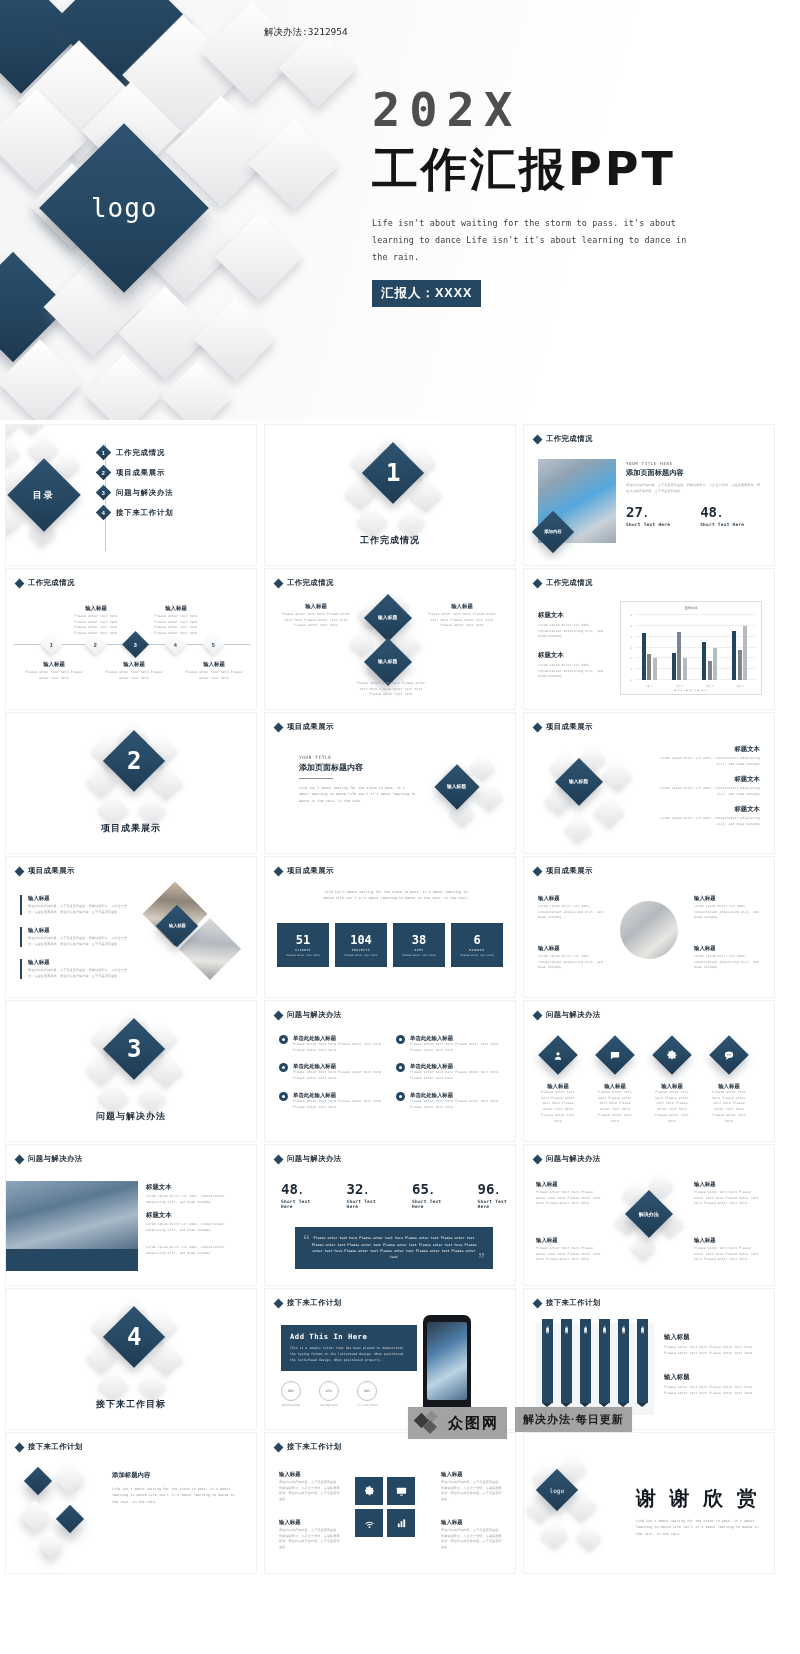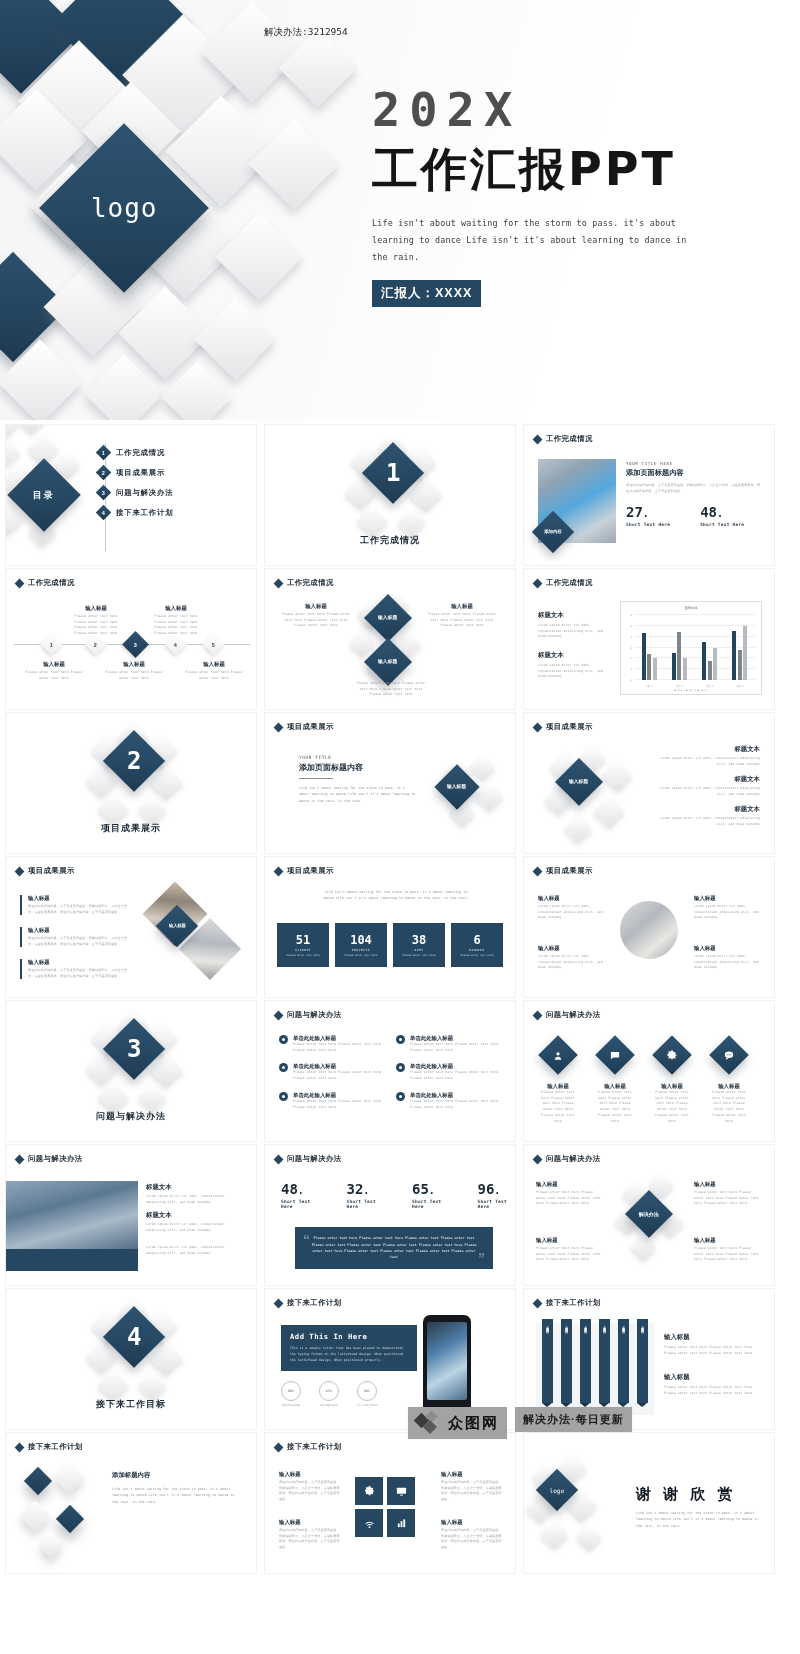--- a/index.html
+++ b/index.html
@@ -188,21 +188,21 @@
   .wm { position:absolute; left:408px; top:1407px; width:392px; height:60px;
         display:flex; align-items:flex-start; gap:8px; z-index:50; }
   .wm-box { background:#a3a3a3; padding:5px 8px; display:flex; align-items:center; gap:6px;
             box-shadow:0 0 0 1px rgba(0,0,0,.02); }
   .wm-mk { width:26px; height:22px; position:relative; }
   .wm-txt { font-size:11px; font-weight:700; color:#1c1c1c; letter-spacing:1px; }
   .wm-brand { font-size:15px; font-weight:700; color:#111; letter-spacing:2px; }
   .wm-id { position:absolute; left:264px; top:26px; font-size:9.5px; color:#2a2a2a;
            font-family:"DejaVu Sans Mono",monospace; }
 
-  .thanks { font-size:15px; font-weight:700; color:#11181f; letter-spacing:4px; }
+  .thanks { font-size:20px; font-weight:700; color:#11181f; letter-spacing:4px; }
 </style>
 </head>
 <body>
 
 <div class="page">
 
   <div class="hero">
     <div class="dpattern">
       <div class="dia navy" style="left:-22px;top:-10px;"></div>
       <div class="dia navy" style="left:72px;top:-26px;width:100px;height:100px;"></div>

